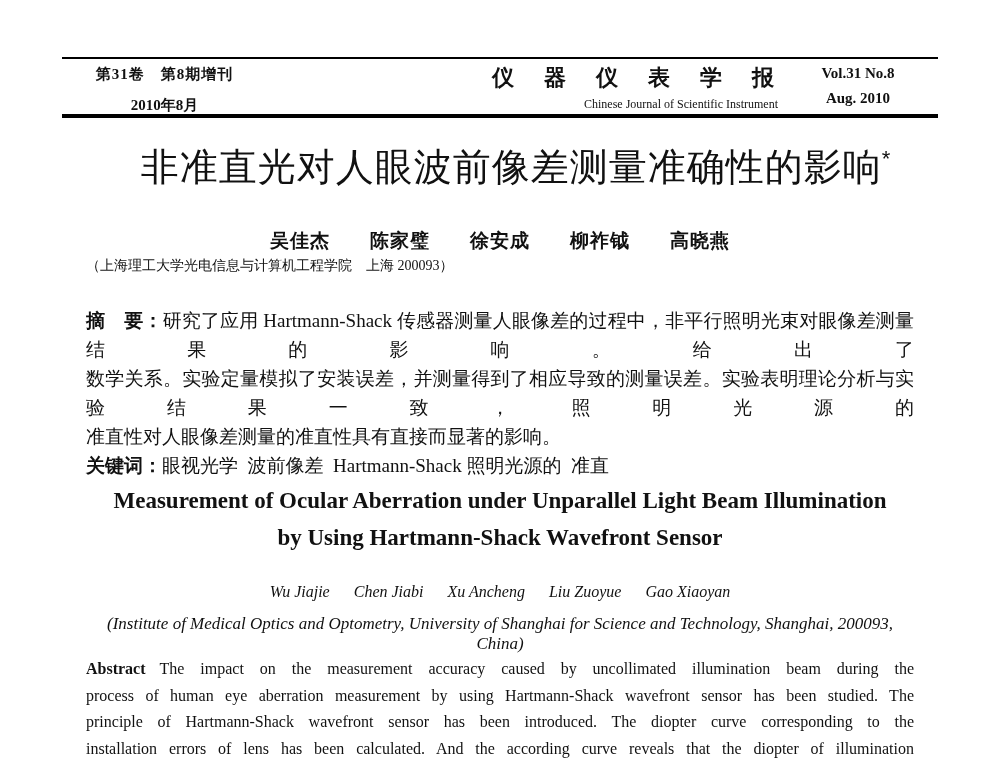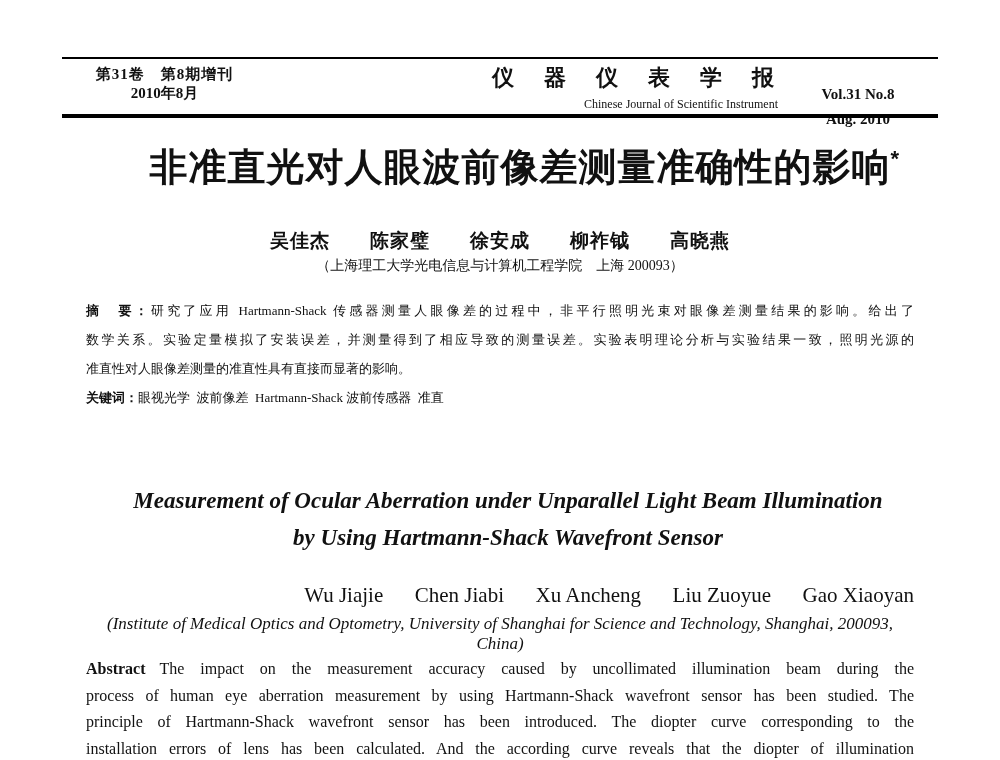--- a/index.html
+++ b/index.html
@@ -20,62 +20,62 @@
   }
   .rule-thick {
     position: absolute; top: 114px; left: 62px;
     width: 876px; height: 4px; background: #000;
   }
   .header {
     position: absolute; top: 62px; left: 62px; width: 876px; height: 52px;
     display: flex; justify-content: space-between; align-items: flex-start;
   }
   .h-left { width: 205px; text-align: center; font-weight: 600; font-size: 15px; padding-top: 3px; }
-  .h-left .l1 { margin-bottom: 0; letter-spacing: 1px; }
+  .h-left .l1 { margin-bottom: 12px; letter-spacing: 1px; }
   .h-center { flex: 1; text-align: right; }
   .h-center .name-cn { font-size: 22px; font-weight: 700; letter-spacing: 4px; margin-top: 1px; }
   .h-center .name-en { font-size: 12px; margin-top: 4px; }
   .h-right { width: 160px; text-align: center; font-weight: 600; font-size: 15px; padding-top: 3px; }
-  .h-right .l1 { margin-bottom: 8px; margin-top: 21px; }
+  .h-right .l1 { margin-bottom: 8px; }
 
   
   .title-cn {
-    position: absolute; top: 142px; left: 72px; width: 828px;
-    text-align: right;
+    position: absolute; top: 142px; left: 102px; width: 828px;
+    text-align: center;
     font-family: "Liberation Sans", sans-serif;
-    font-weight: 700; font-size: 38px; letter-spacing: 1px;
+    font-weight: 400; font-size: 38px; letter-spacing: 1px;
     white-space: nowrap;
   }
   .title-cn sup { font-size: 22px; vertical-align: super; line-height: 0; }
 
   .authors-cn {
     position: absolute; top: 228px; left: 86px; width: 828px;
     text-align: center; font-size: 19px; font-weight: 600; letter-spacing: 1px;
   }
   .affil-cn {
     position: absolute; top: 257px; left: 86px; width: 828px;
-    text-align: center; font-size: 14px;
+    font-size: 14px;
   }
 
   
   .abs-cn {
-    position: absolute; top: 296px; left: 86px; width: 828px;
-    font-size: 13px; line-height: 29px;
+    position: absolute; top: 306px; left: 86px; width: 828px;
+    font-size: 19px; line-height: 29px;
   }
   .abs-cn .just { text-align: justify; text-align-last: justify; }
   .abs-cn b { font-weight: 700; }
 
   
   .title-en {
-    position: absolute; top: 482px; left: 94px; width: 828px;
-    text-align: center; font-weight: 700; font-size: 23px; line-height: 37px; font-style: italic;
+    position: absolute; top: 482px; left: 86px; width: 828px;
+    text-align: center; font-weight: 700; font-size: 23px; line-height: 37px;
   }
   .authors-en {
     position: absolute; top: 583px; left: 86px; width: 828px;
-    text-align: right; font-size: 21px;
+    text-align: center; font-size: 16px; font-style: italic;
   }
   .affil-en {
     position: absolute; top: 614px; left: 86px; width: 828px;
     text-align: center; font-style: italic; font-size: 17px;
   }
   .abs-en {
     position: absolute; top: 656px; left: 86px; width: 828px;
     font-size: 16px; line-height: 26.5px;
   }
   .abs-en .line { text-align: justify; text-align-last: justify; }
@@ -106,21 +106,21 @@
 
   <div class="title-cn"><span>非准直光对人眼波前像差测量准确性的影响</span><sup>*</sup></div>
 
   <div class="authors-cn">吴佳杰　　陈家璧　　徐安成　　柳祚钺　　高晓燕</div>
   <div class="affil-cn">（上海理工大学光电信息与计算机工程学院　上海 200093）</div>
 
   <div class="abs-cn">
     <div class="just"><b>摘　要：</b><span>研究了应用 Hartmann-Shack 传感器测量人眼像差的过程中，非平行照明光束对眼像差测量结果的影响。给出了</span></div>
     <div class="just">数学关系。实验定量模拟了安装误差，并测量得到了相应导致的测量误差。实验表明理论分析与实验结果一致，照明光源的</div>
     <div>准直性对人眼像差测量的准直性具有直接而显著的影响。</div>
-    <div><b>关键词：</b><span>眼视光学 波前像差 Hartmann-Shack 波前传感器 准直</span></div>
+    <div><b>关键词：</b><span>眼视光学 波前像差 Hartmann-Shack 照明光源的 准直</span></div>
   </div>
 
   <div class="title-en">
     <div>Measurement of Ocular Aberration under Unparallel Light Beam Illumination</div>
     <div>by Using Hartmann-Shack Wavefront Sensor</div>
   </div>
 
   <div class="authors-en">Wu Jiajie  Chen Jiabi  Xu Ancheng  Liu Zuoyue  Gao Xiaoyan</div>
   <div class="affil-en">(Institute of Medical Optics and Optometry, University of Shanghai for Science and Technology, Shanghai, 200093, China)</div>
 

